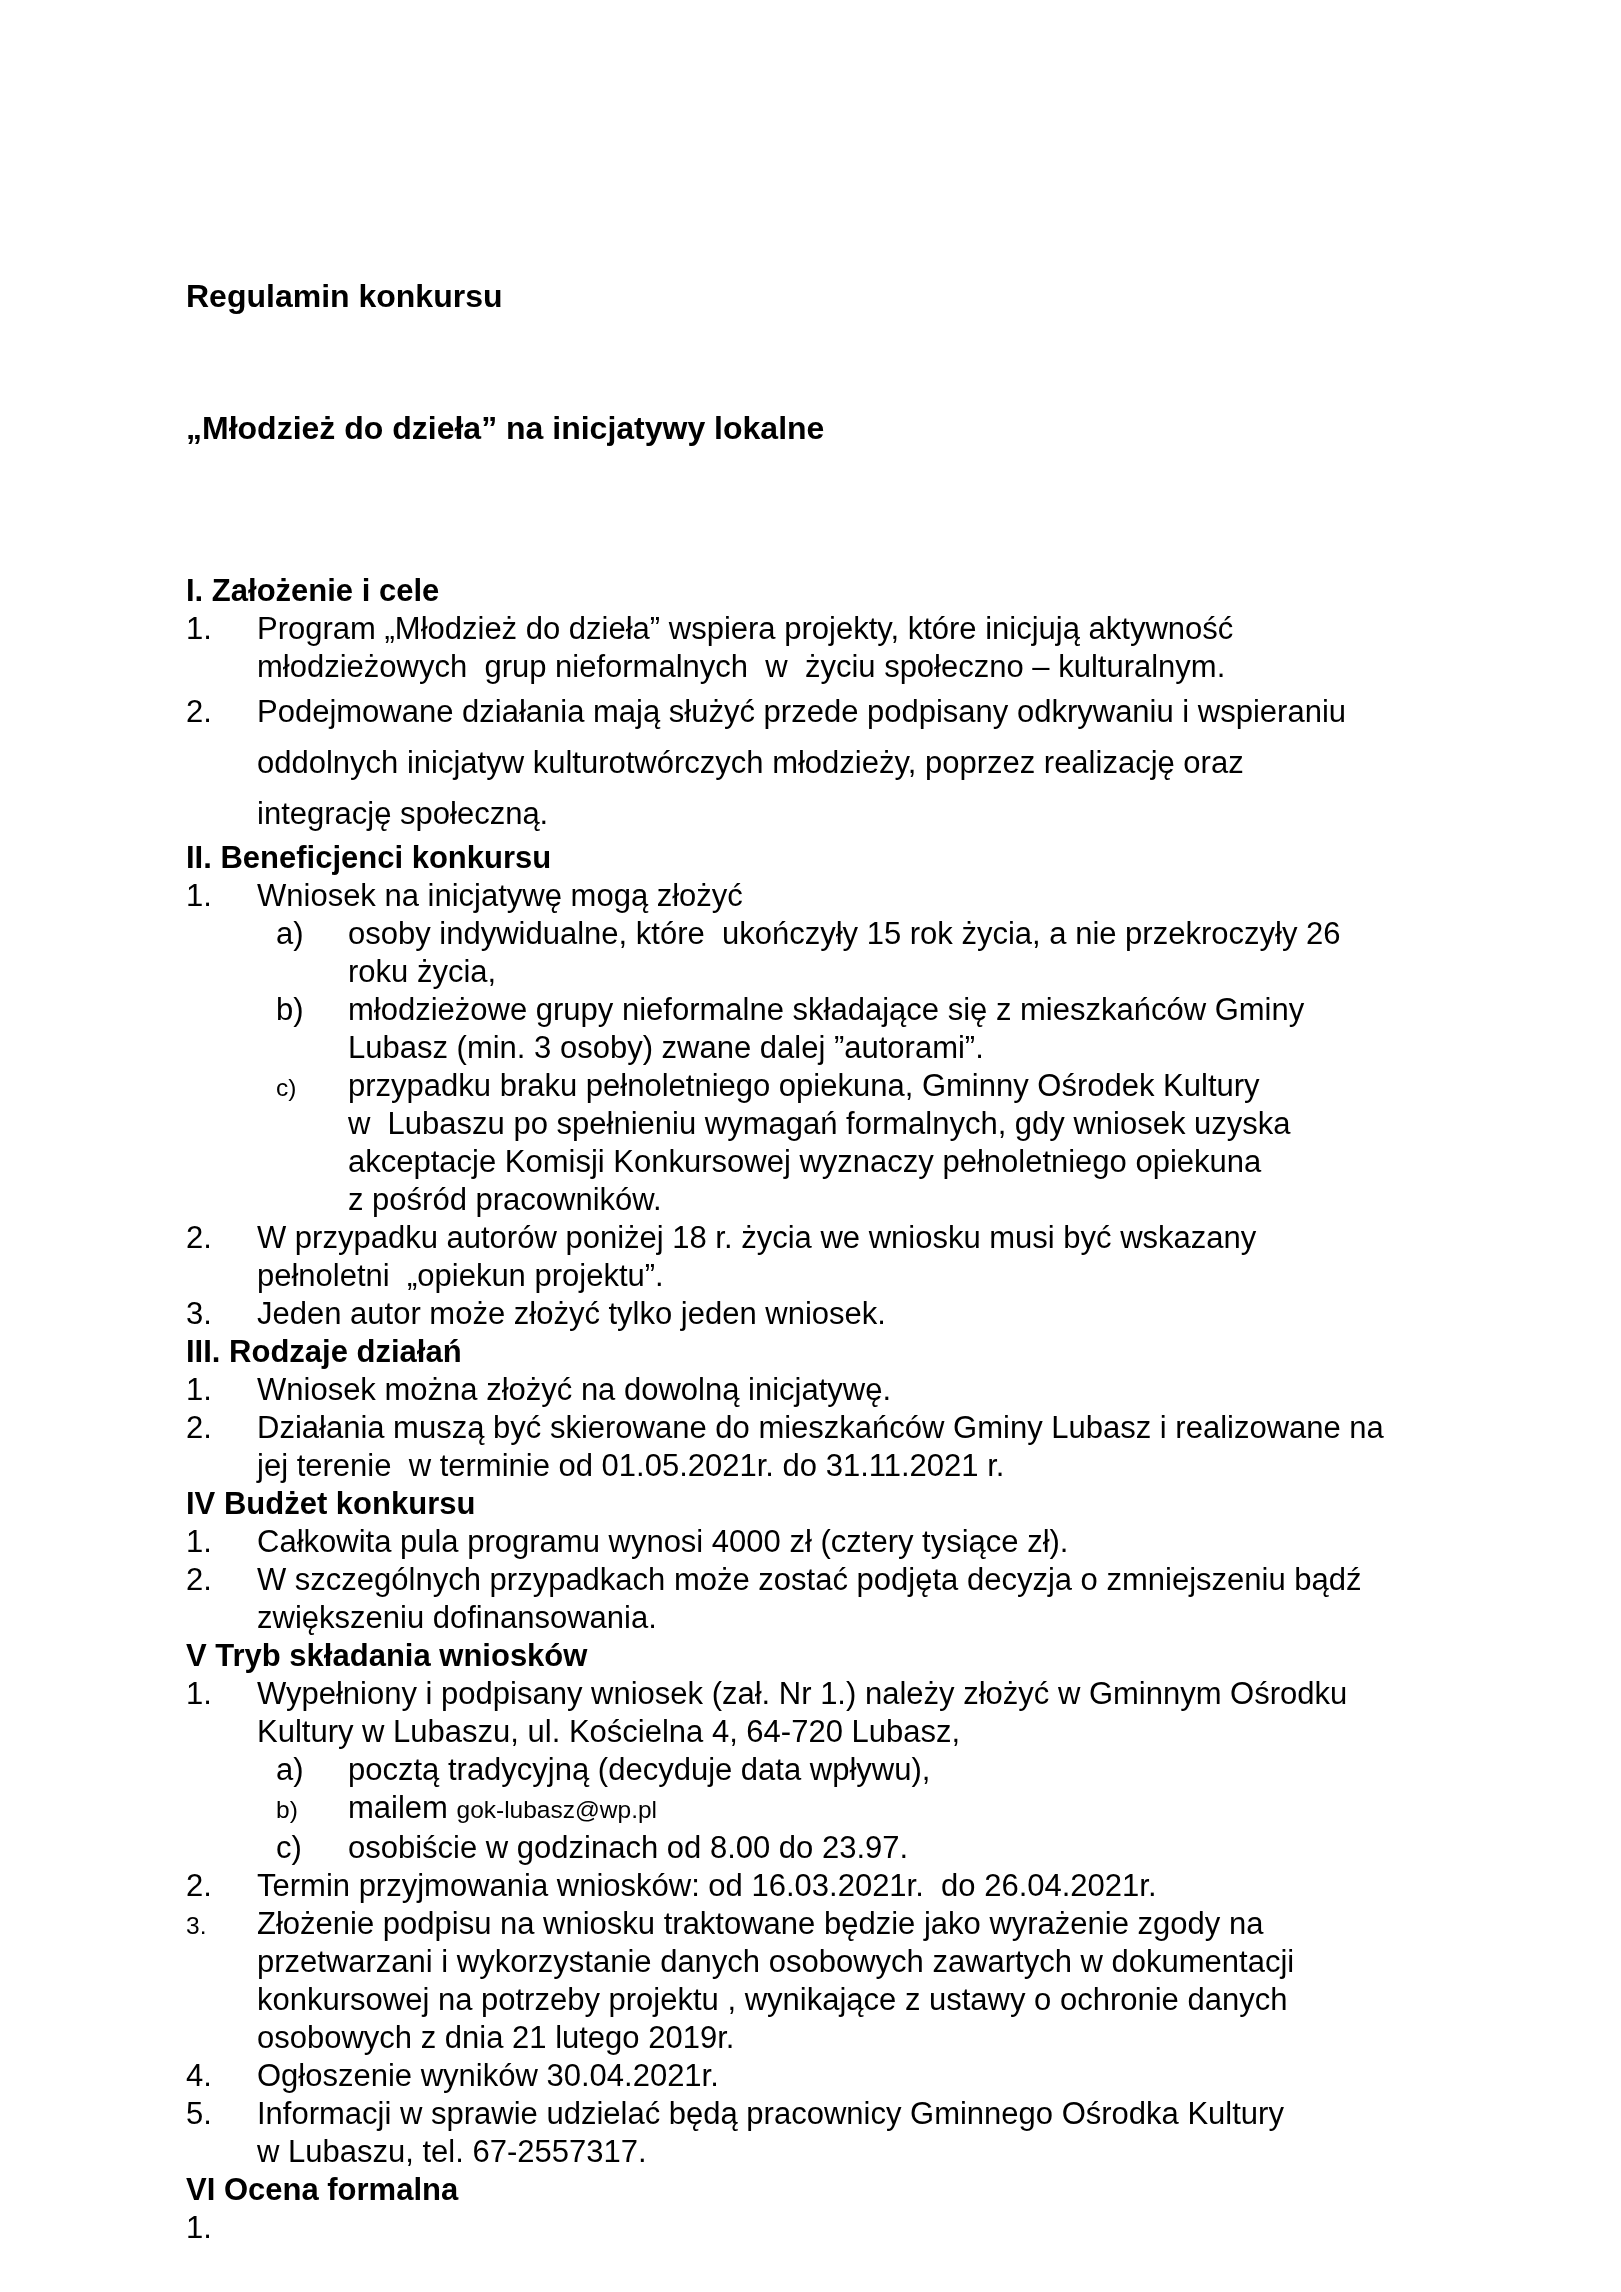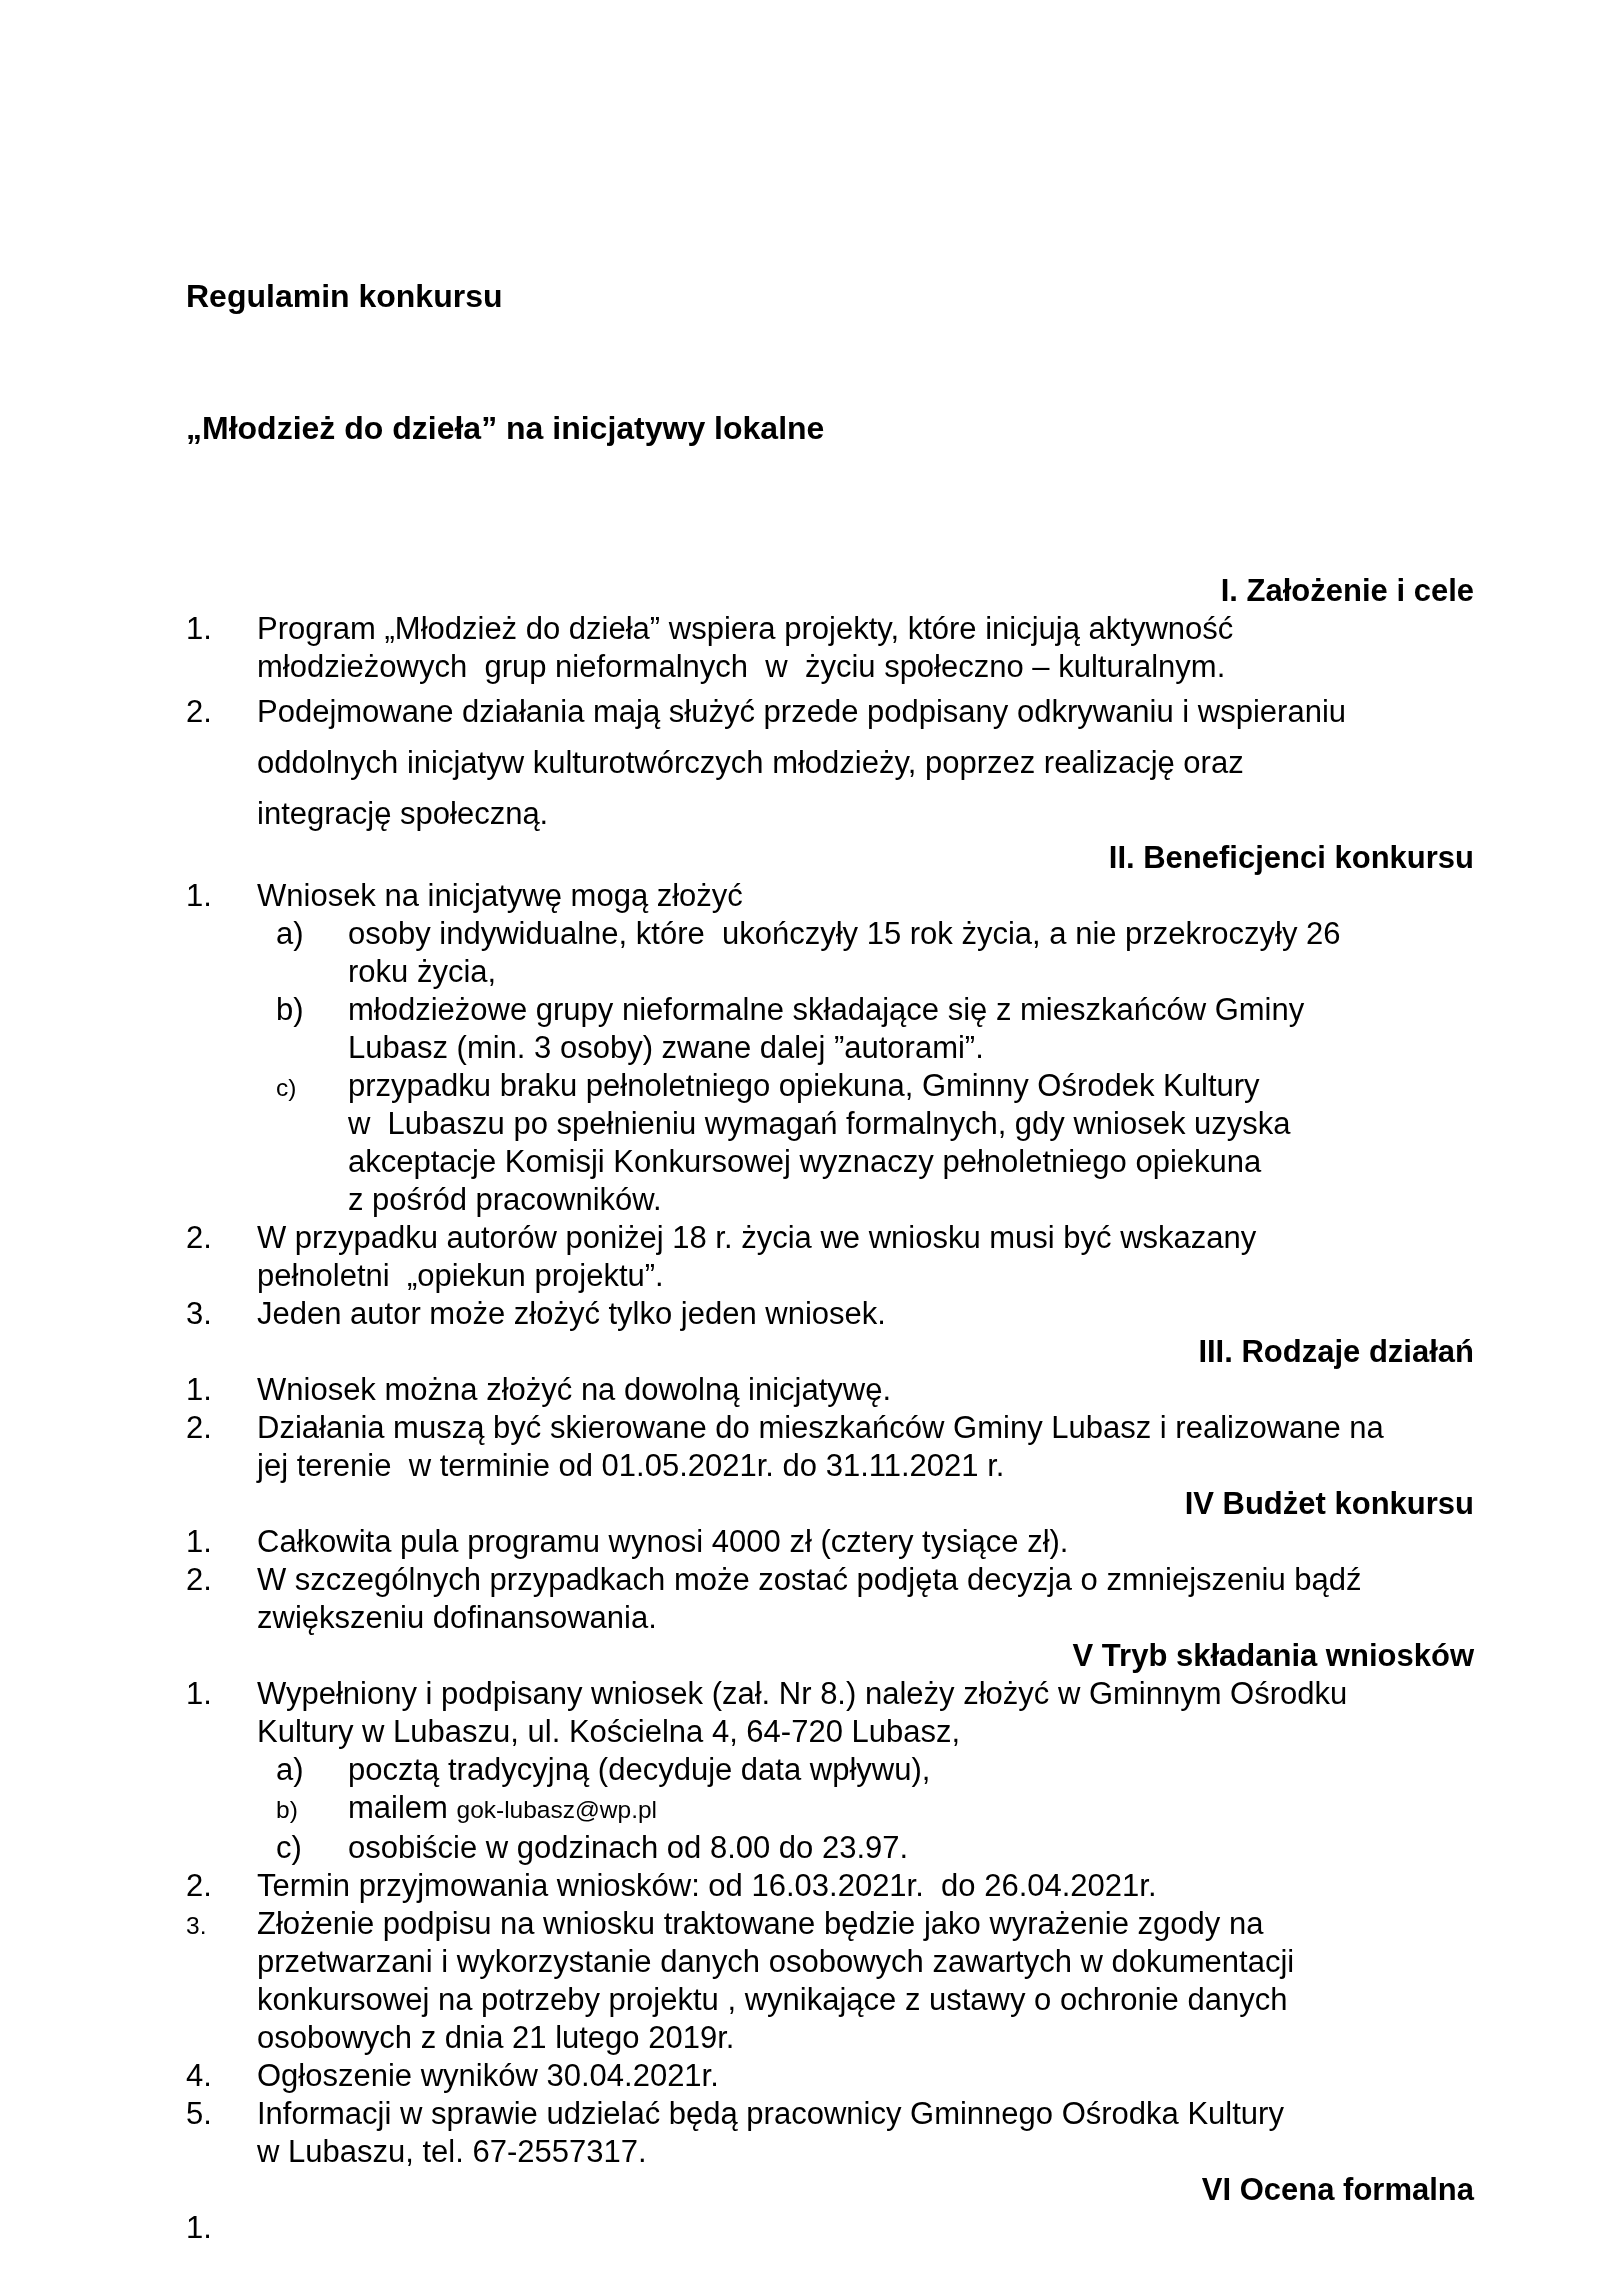--- a/index.html
+++ b/index.html
@@ -27,21 +27,20 @@
     font-size: 32px;
     line-height: 44px;
     margin-bottom: 34px;
     white-space: pre;
   }
   .heading {
     font-weight: bold;
     font-size: 31px;
     line-height: 38px;
     white-space: pre;
-    text-align: right;
   }
   .item {
     display: flex;
     align-items: baseline;
     font-size: 31px;
     line-height: 38px;
   }
   .item .marker {
     flex: none;
     width: 51px;
@@ -137,21 +136,21 @@
   </div>
   <div class="item">
     <span class="marker">2.</span>
     <span class="text">W szczególnych przypadkach może zostać podjęta decyzja o zmniejszeniu bądź
 zwiększeniu dofinansowania.</span>
   </div>
 
   <div class="heading">V Tryb składania wniosków</div>
   <div class="item">
     <span class="marker">1.</span>
-    <span class="text">Wypełniony i podpisany wniosek (zał. Nr 8.) należy złożyć w Gminnym Ośrodku
+    <span class="text">Wypełniony i podpisany wniosek (zał. Nr 1.) należy złożyć w Gminnym Ośrodku
 Kultury w Lubaszu, ul. Kościelna 4, 64-720 Lubasz,</span>
   </div>
   <div class="item sub">
     <span class="marker">a)</span>
     <span class="text">pocztą tradycyjną (decyduje data wpływu),</span>
   </div>
   <div class="item sub">
     <span class="marker small">b)</span>
     <span class="text"><span>mailem </span><span class="small">gok-lubasz@wp.pl</span></span>
   </div>

